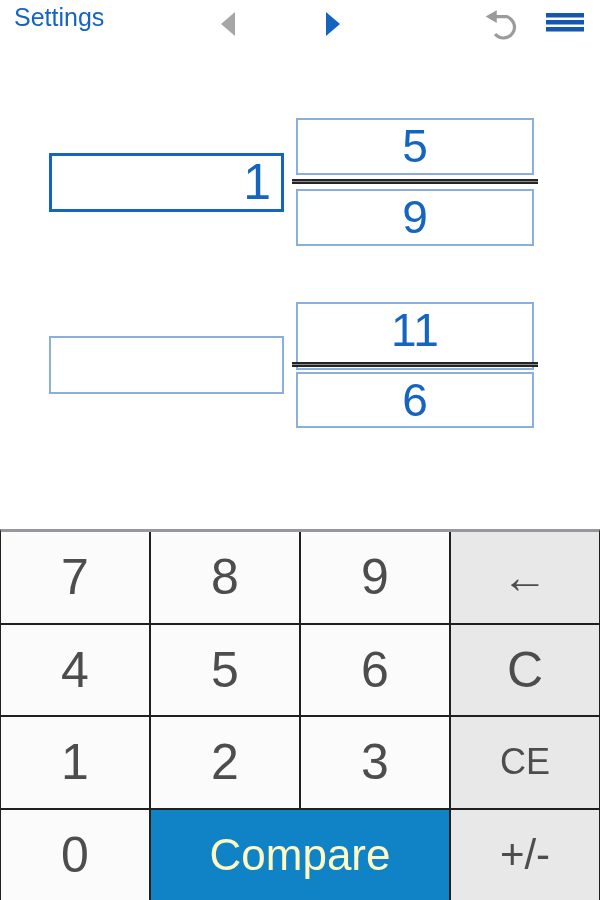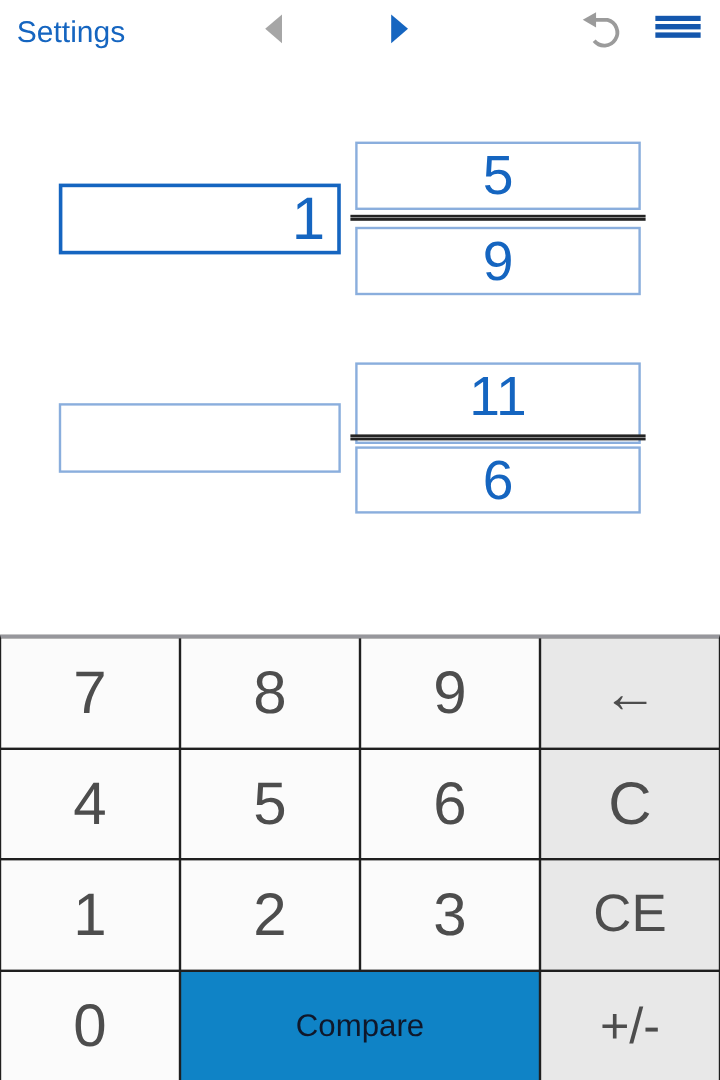--- a/index.html
+++ b/index.html
@@ -1,20 +1,20 @@
 <!DOCTYPE html>
 <html><head>
 <meta charset="utf-8">
 <style>
   html,body{margin:0;padding:0;background:#fff;}
   body{font-family:"Liberation Sans",sans-serif;-webkit-font-smoothing:antialiased;}
   .screen{position:relative;width:600px;height:900px;background:#ffffff;overflow:hidden;margin:0 auto;}
 
   
-  .settings-link{position:absolute;left:14px;top:13px;font-size:25px;color:#1565c0;cursor:pointer;}
+  .settings-link{position:absolute;left:14px;top:3px;font-size:25px;color:#1565c0;cursor:pointer;}
   .nav-icon{position:absolute;cursor:pointer;}
   .icon-back{left:219px;top:11px;}
   .icon-forward{left:324px;top:11px;}
   .icon-undo{left:483px;top:6px;}
   .icon-menu{left:546px;top:13px;}
 
   
   .whole-input{position:absolute;left:49px;width:235px;box-sizing:border-box;
     color:#1565c0;font-size:50px;text-align:right;padding-right:10px;background:#fff;cursor:text;}
   .whole-focused{border:3px solid #1565c0;}
@@ -36,23 +36,23 @@
 
   
   .keypad{position:absolute;left:0;right:0;top:529px;bottom:0;
     display:grid;grid-template-columns:repeat(4,1fr);grid-template-rows:repeat(4,1fr);
     gap:2px;background:#1f1f1f;border-top:3px solid #97979c;
     border-left:1px solid #1f1f1f;border-right:1px solid #1f1f1f;}
   .key{display:flex;align-items:center;justify-content:center;
     background:#fbfbfb;color:#4d4d4d;font-size:50px;cursor:pointer;user-select:none;}
   .key-fn{background:#e8e8e8;}
   .key-backspace{font-size:46px;}
-  .key-ce{font-size:44px;}
+  .key-ce{font-size:36px;}
   .key-pm{font-size:42px;}
-  .key-compare{grid-column:2 / span 2;background:#0f83c6;color:#0f172a;font-size:26px;}
+  .key-compare{grid-column:2 / span 2;background:#0f83c6;color:#fef9c3;font-size:44px;}
 </style>
 </head>
 <body>
 
 <div class="screen">
 
   <div class="settings-link">Settings</div>
 
   <div class="nav-icon icon-back">
     <svg width="18" height="26" viewBox="0 0 18 26">

